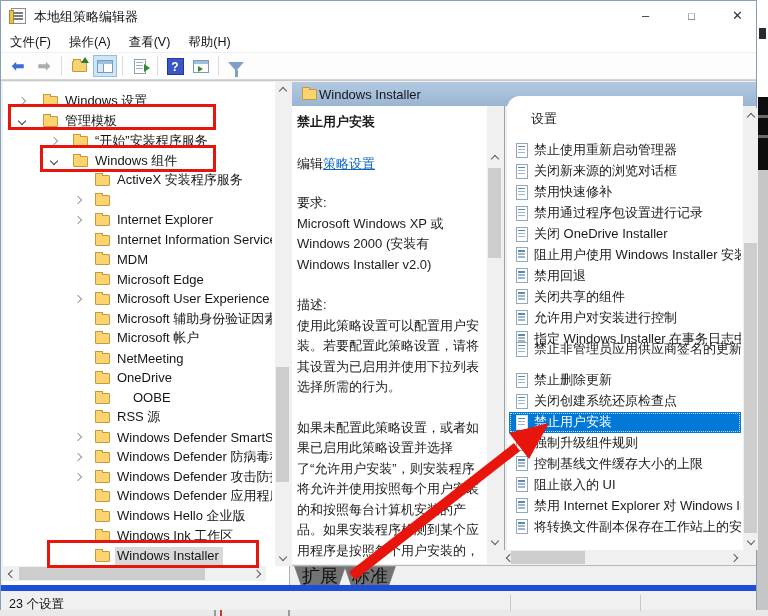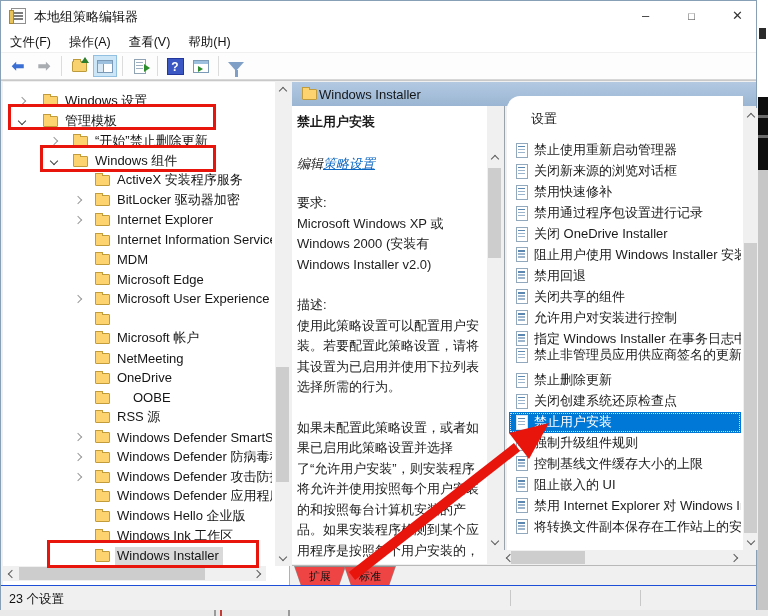--- a/index.html
+++ b/index.html
@@ -108,21 +108,21 @@
 
   
   #band { position:absolute; left:291px; top:1px; width:464px; height:24px;
           background:linear-gradient(#b3c9e2,#9ab5d2); display:flex; align-items:center; }
   #band .tfolder { position:relative; margin-left:10px; }
   #band-title { font-size:13px; color:#14171a; margin-left:27px; position:absolute; }
 
   #desc-pane { position:absolute; left:291px; top:25px; width:195px; height:458px; background:#ffffff;
                overflow:hidden; font-size:13px; line-height:20.5px; color:#1c1c1c; padding:6px 4px 0 5px; }
   #desc-pane .ptitle { font-weight:bold; margin-bottom:21px; }
-  #desc-pane .editline { margin-bottom:19px;font-style:italic; }
+  #desc-pane .editline { margin-bottom:19px; }
   #desc-pane a { color:#0a66c2; text-decoration:underline; }
   #desc-pane .blockgap { height:20px; }
   #desc-pane p { margin:0 0 20px 0; }
 
   #mid-vscroll  { left:486px; top:69px; height:400px; }
   #pane-divider { position:absolute; left:503px; top:25px; width:1px; height:458px; background:#9aa2aa; }
 
   #set-pane { position:absolute; left:506px; top:15px; width:236px; height:454px; background:#ffffff;
               border-top-left-radius:13px; overflow:hidden; }
   #set-header { position:absolute; left:24px; top:14px; font-size:13px; color:#1c1c1c; }
@@ -137,29 +137,29 @@
 
   #set-vscroll { left:742px; top:27px; height:442px; }
   #set-hscroll { left:500px; top:469px; width:242px; }
 
   
   #tabs-bar { position:absolute; left:291px; top:484px; width:464px; height:20px; background:#f0f0f0;
               border-top:1px solid #b8b8b8; }
   .tab { position:absolute; top:0; height:20px; }
   .tab .outer { position:absolute; inset:0; background:#8f8f8f;
                 clip-path:polygon(0 0, 100% 0, calc(100% - 7px) 100%, 7px 100%); }
-  .tab .inner { position:absolute; inset:1px; background:#ef4444;
+  .tab .inner { position:absolute; inset:1px; background:#737373;
                 clip-path:polygon(0 0, 100% 0, calc(100% - 6px) 100%, 6px 100%);
-                font-size:11px; color:#111; text-align:center; line-height:18px; }
+                font-size:18px; color:#111; text-align:center; line-height:18px; }
   #tab-extended { left:2px;  width:52px; }
   #tab-standard { left:52px; width:52px; }
 
   
   #statusbar { position:absolute; left:0; top:584px; width:755px; height:25px; background:#f0f0f0;
-               border-top:1px solid #1d4ed8; }
+               border-top:6px solid #1d4ed8; }
   #status-text { position:absolute; left:8px; top:5px; font-size:12.5px; color:#111; }
   .status-sep { position:absolute; top:4px; width:1px; height:16px; background:#c8c8c8; }
 
   
   .red-box { position:absolute; border:3px solid #e8150d; z-index:40; }
   #arrow-svg { position:absolute; left:0; top:0; z-index:45; pointer-events:none; }
 </style>
 </head>
 <body>
 <div id="stage">
@@ -237,35 +237,34 @@
               <span class="tlabel" style="left: 60px;">Windows 设置</span>
             </div>
             <div class="trow" style="top: 29.75px;">
               <span class="cv exp" style="left: 16px;"></span>
               <span class="tfolder" style="left: 40px;"></span>
               <span class="tlabel" style="left: 60px;">管理模板</span>
             </div>
             <div class="trow" style="top: 49.5px;">
               <span class="cv" style="left: 48px;"></span>
               <span class="tfolder" style="left: 70px;"></span>
-              <span class="tlabel" style="left: 90px;">“开始”禁止删除更新</span>
+              <span class="tlabel" style="left: 90px;">“开始”安装程序服务</span>
             </div>
             <div class="trow" style="top: 69.25px;">
               <span class="cv exp" style="left: 48px;"></span>
               <span class="tfolder" style="left: 70px;"></span>
               <span class="tlabel" style="left: 90px;">Windows 组件</span>
             </div>
             <div class="trow" style="top: 89px;">
               <span class="tfolder" style="left: 92px;"></span>
               <span class="tlabel" style="left: 112px;">ActiveX 安装程序服务</span>
             </div>
             <div class="trow" style="top: 108.75px;">
               <span class="cv" style="left: 72px;"></span>
               <span class="tfolder" style="left: 92px;"></span>
-              <span class="tlabel" style="left: 112px;">BitLocker 驱动器加密</span>
             </div>
             <div class="trow" style="top: 128.5px;">
               <span class="cv" style="left: 72px;"></span>
               <span class="tfolder" style="left: 92px;"></span>
               <span class="tlabel" style="left: 112px;">Internet Explorer</span>
             </div>
             <div class="trow" style="top: 148.25px;">
               <span class="tfolder" style="left: 92px;"></span>
               <span class="tlabel" style="left: 112px;">Internet Information Service</span>
             </div>
@@ -277,20 +276,21 @@
               <span class="tfolder" style="left: 92px;"></span>
               <span class="tlabel" style="left: 112px;">Microsoft Edge</span>
             </div>
             <div class="trow" style="top: 207.5px;">
               <span class="cv" style="left: 72px;"></span>
               <span class="tfolder" style="left: 92px;"></span>
               <span class="tlabel" style="left: 112px;">Microsoft User Experience</span>
             </div>
             <div class="trow" style="top: 227.25px;">
               <span class="tfolder" style="left: 92px;"></span>
+              <span class="tlabel" style="left: 112px;">Microsoft 辅助身份验证因素</span>
             </div>
             <div class="trow" style="top: 247px;">
               <span class="tfolder" style="left: 92px;"></span>
               <span class="tlabel" style="left: 112px;">Microsoft 帐户</span>
             </div>
             <div class="trow" style="top: 266.75px;">
               <span class="tfolder" style="left: 92px;"></span>
               <span class="tlabel" style="left: 112px;">NetMeeting</span>
             </div>
             <div class="trow" style="top: 286.5px;">
@@ -426,21 +426,21 @@
               <span>关闭共享的组件</span>
             </div>
             <div class="srow" style="top: 211.2px;">
               <span class="sdoc"></span>
               <span>允许用户对安装进行控制</span>
             </div>
             <div class="srow" style="top: 232.1px;">
               <span class="sdoc"></span>
               <span>指定 Windows Installer 在事务日志中记录</span>
             </div>
-            <div class="srow" style="top: 249px;">
+            <div class="srow" style="top: 243px;">
               <span class="sdoc"></span>
               <span>禁止非管理员应用供应商签名的更新</span>
             </div>
             <div class="srow" style="top: 273.9px;">
               <span class="sdoc"></span>
               <span>禁止删除更新</span>
             </div>
             <div class="srow" style="top: 294.8px;">
               <span class="sdoc"></span>
               <span>关闭创建系统还原检查点</span>

